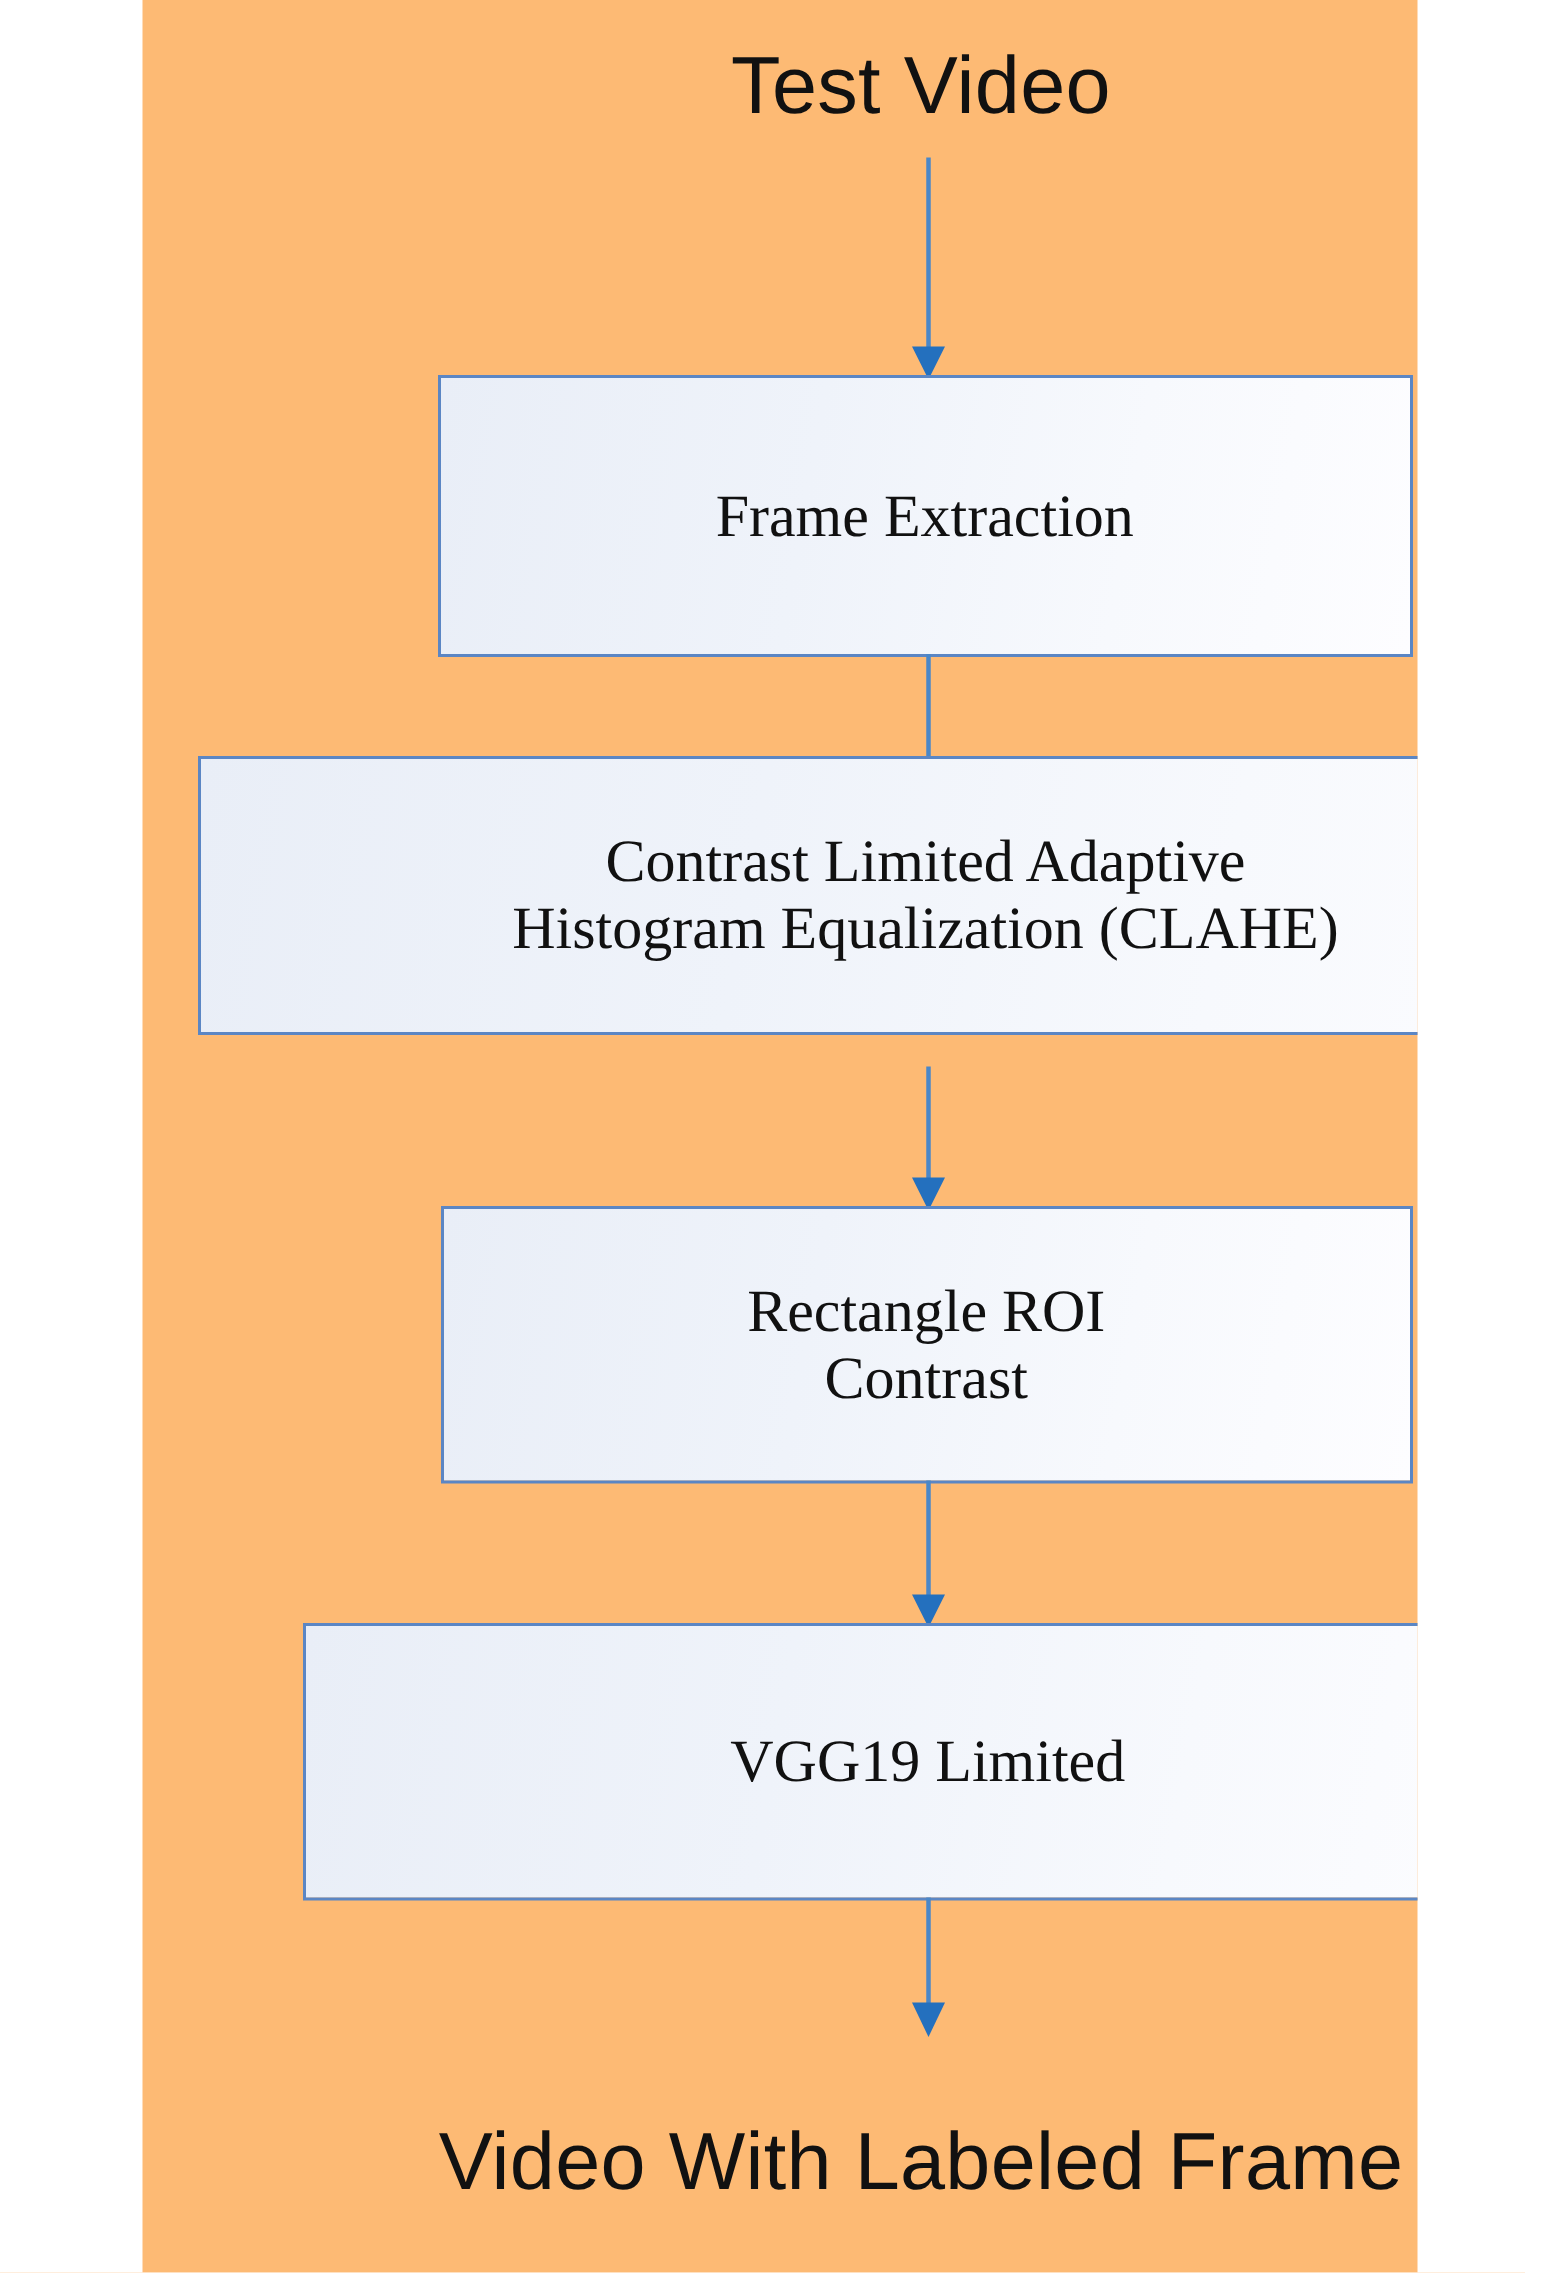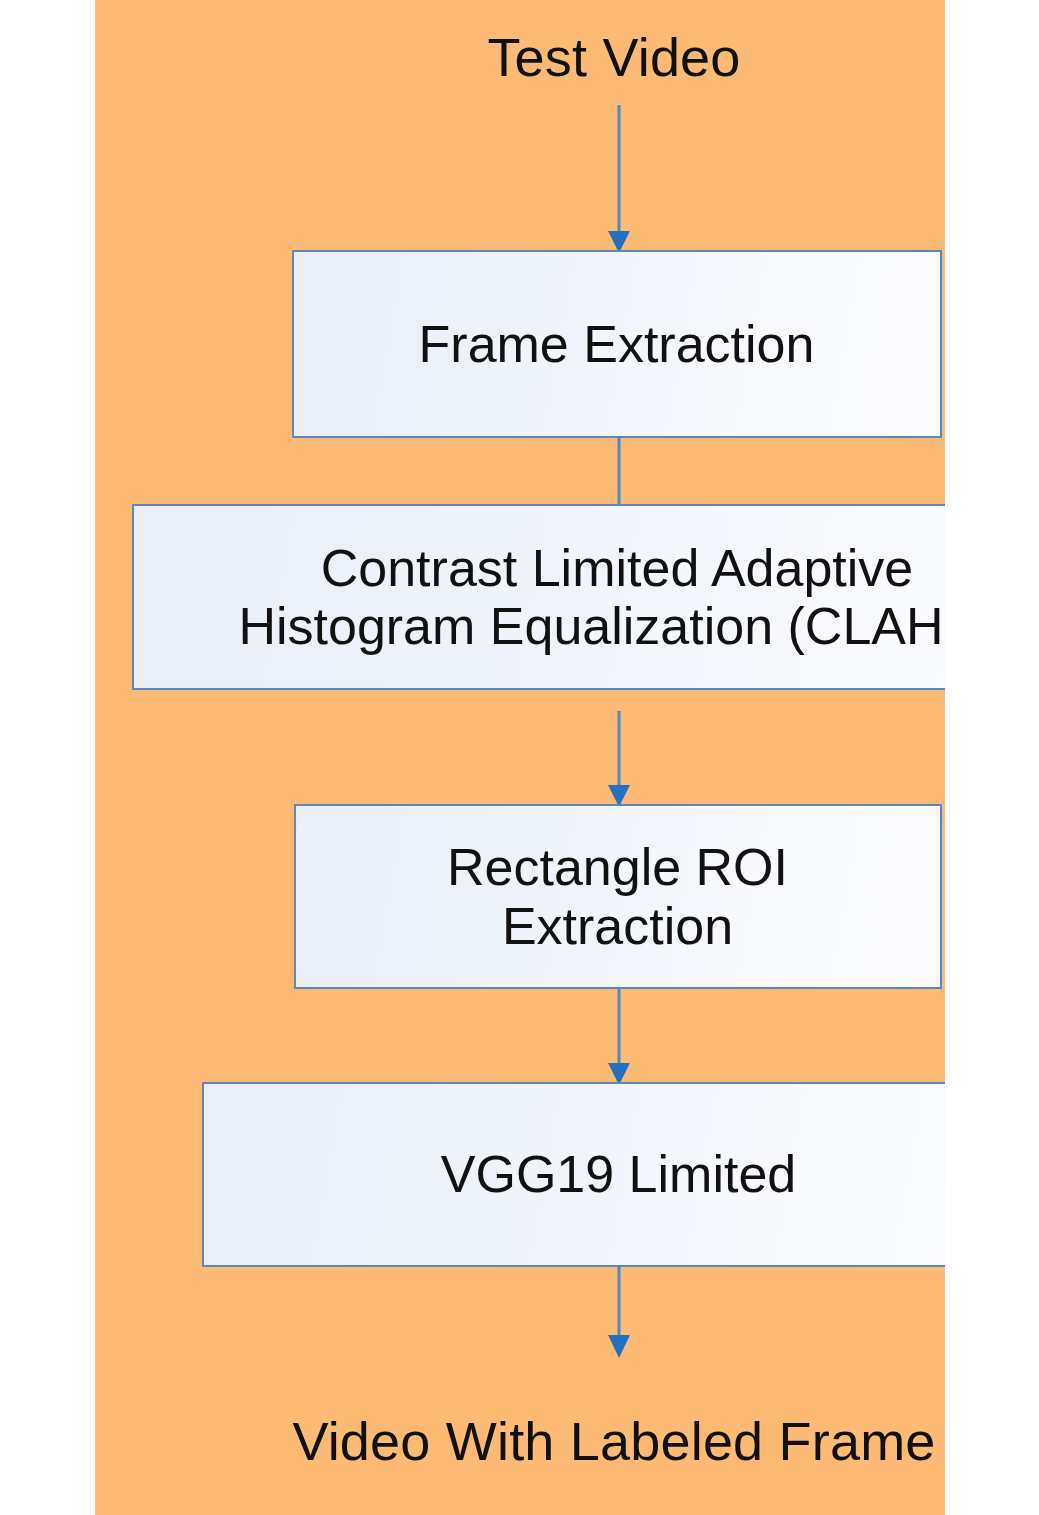--- a/index.html
+++ b/index.html
@@ -42,25 +42,26 @@
     position: absolute;
     box-sizing: border-box;
     border: 2px solid #5b86c4;
     background: linear-gradient(100deg, #e9eef7 0%, #eff3fa 38%, #f7f9fd 70%, #fdfdff 100%);
     display: flex;
     align-items: center;
     justify-content: center;
     text-align: center;
   }
   .node-label {
-    font-size: 52px;
+    font-size: 40px;
     line-height: 1.12;
     color: #111111;
     padding: 0 10px;
     white-space: pre-line;
+    font-family: Liberation Serif, serif;
   }
 
   .node-frame-extraction {
     left: 197px;  top: 250px;
     width: 650px; height: 188px;
   }
   .node-clahe {
     left: 37px;   top: 504px;
     width: 971px; height: 186px;
   }
@@ -119,21 +120,21 @@
 
   <div class="connector connector-3">
     <svg width="30" height="96" viewBox="0 0 30 96" xmlns="http://www.w3.org/2000/svg" aria-hidden="true">
       <line x1="15" y1="0" x2="15" y2="76" stroke="#4a87c8" stroke-width="3"></line>
       <polygon points="4,74 26,74 15,96" fill="#2470be"></polygon>
     </svg>
   </div>
 
   <div class="node node-roi">
     <span class="node-label">Rectangle ROI
-Extraction</span>
+Contrast</span>
   </div>
 
   <div class="connector connector-4">
     <svg width="30" height="98" viewBox="0 0 30 98" xmlns="http://www.w3.org/2000/svg" aria-hidden="true">
       <line x1="15" y1="0" x2="15" y2="78" stroke="#4a87c8" stroke-width="3"></line>
       <polygon points="4,76 26,76 15,98" fill="#2470be"></polygon>
     </svg>
   </div>
 
   <div class="node node-vgg19">

